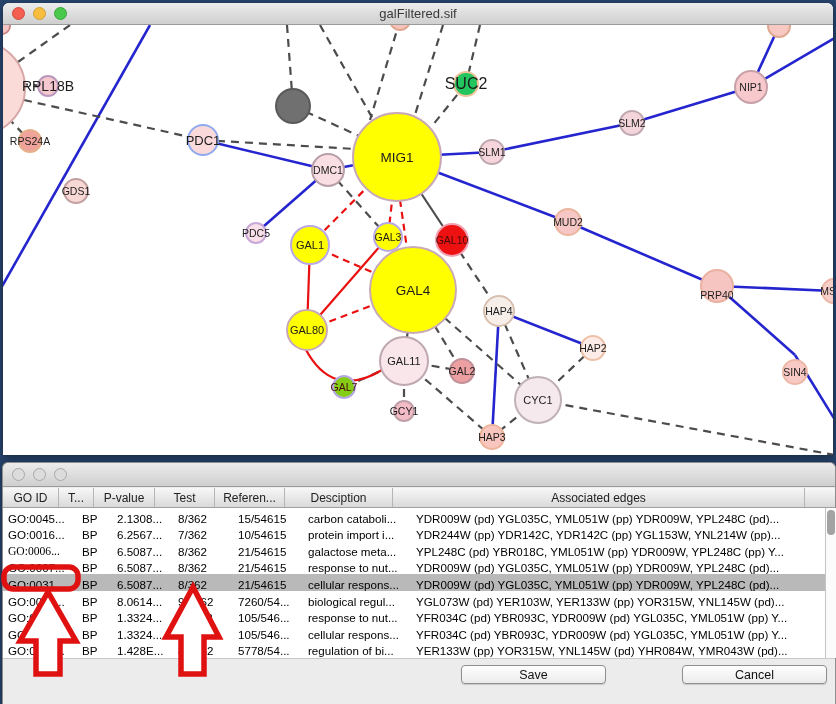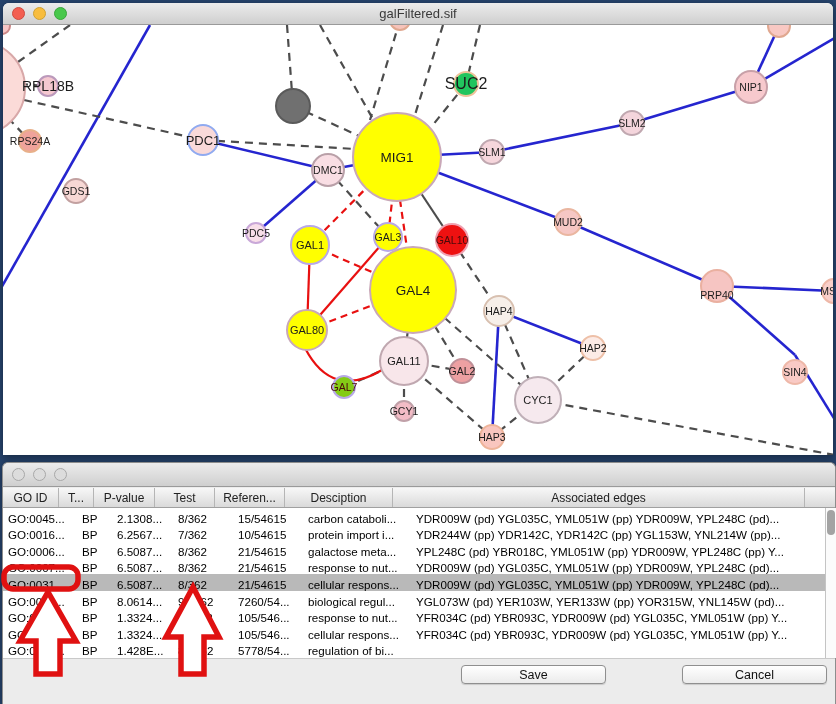--- a/index.html
+++ b/index.html
@@ -237,21 +237,21 @@
       <div class="trow">
         <div class="tcell" style="width: 74px;">GO:0016...</div>
         <div class="tcell" style="width: 35px;">BP</div>
         <div class="tcell" style="width: 61px;">6.2567...</div>
         <div class="tcell" style="width: 60px;">7/362</div>
         <div class="tcell" style="width: 70px;">10/54615</div>
         <div class="tcell" style="width: 108px;">protein import i...</div>
         <div class="tcell" style="width: 412px;">YDR244W (pp) YDR142C, YDR142C (pp) YGL153W, YNL214W (pp)...</div>
       </div>
       <div class="trow">
-        <div class="tcell" style="width: 74px;">GO:0006...</div>
+        <div class="tcell" style="width: 74px; font-family: Liberation Serif, serif;">GO:0006...</div>
         <div class="tcell" style="width: 35px;">BP</div>
         <div class="tcell" style="width: 61px;">6.5087...</div>
         <div class="tcell" style="width: 60px;">8/362</div>
         <div class="tcell" style="width: 70px;">21/54615</div>
         <div class="tcell" style="width: 108px;">galactose meta...</div>
         <div class="tcell" style="width: 412px;">YPL248C (pd) YBR018C, YML051W (pp) YDR009W, YPL248C (pp) Y...</div>
       </div>
       <div class="trow">
         <div class="tcell" style="width: 74px;">GO:0007...</div>
         <div class="tcell" style="width: 35px;">BP</div>
@@ -297,20 +297,21 @@
         <div class="tcell" style="width: 108px;">cellular respons...</div>
         <div class="tcell" style="width: 412px;">YFR034C (pd) YBR093C, YDR009W (pd) YGL035C, YML051W (pp) Y...</div>
       </div>
       <div class="trow">
         <div class="tcell" style="width: 74px;">GO:0050...</div>
         <div class="tcell" style="width: 35px;">BP</div>
         <div class="tcell" style="width: 61px;">1.428E...</div>
         <div class="tcell" style="width: 60px;">80/362</div>
         <div class="tcell" style="width: 70px;">5778/54...</div>
         <div class="tcell" style="width: 108px;">regulation of bi...</div>
+        <div class="tcell" style="width: 412px;">YER133W (pp) YOR315W, YNL145W (pd) YHR084W, YMR043W (pd)...</div>
       </div>
     </div>
   <div id="tbl-scroll">
     <div id="tbl-thumb"></div>
   </div>
   <div id="tbl-bottom">
     <div class="mac-btn" id="save-btn">Save</div>
     <div class="mac-btn" id="cancel-btn">Cancel</div>
   </div>
 </div>

